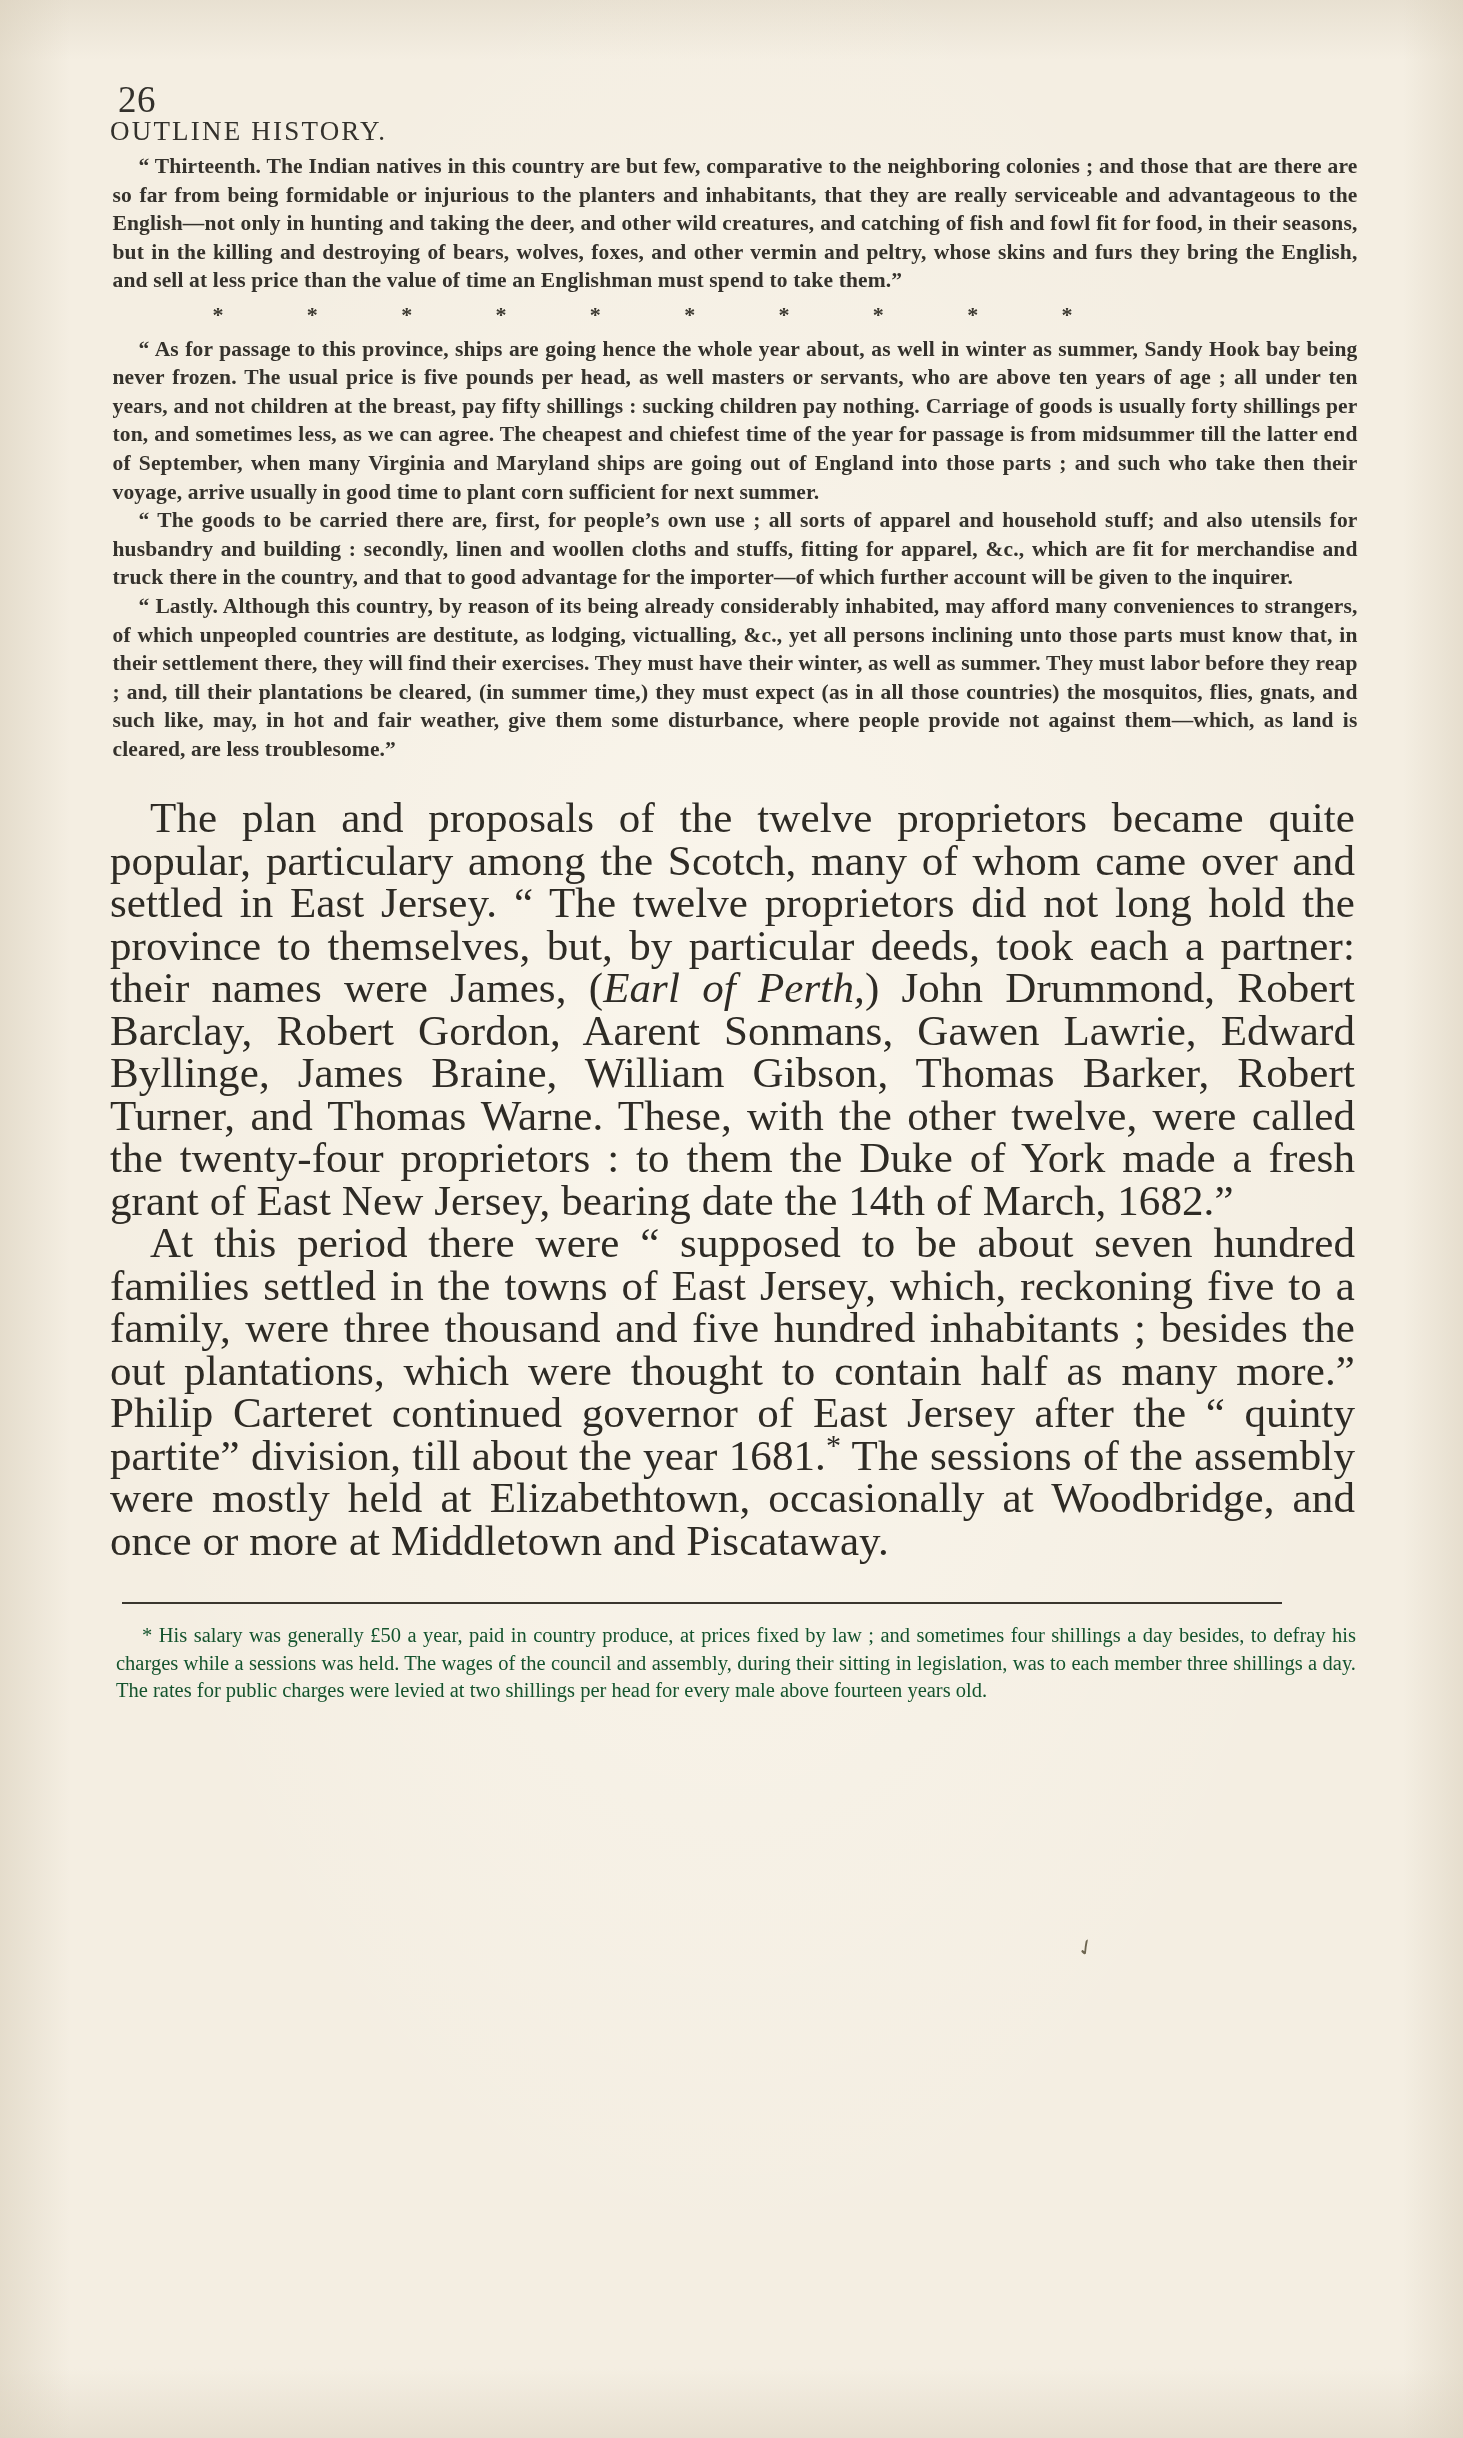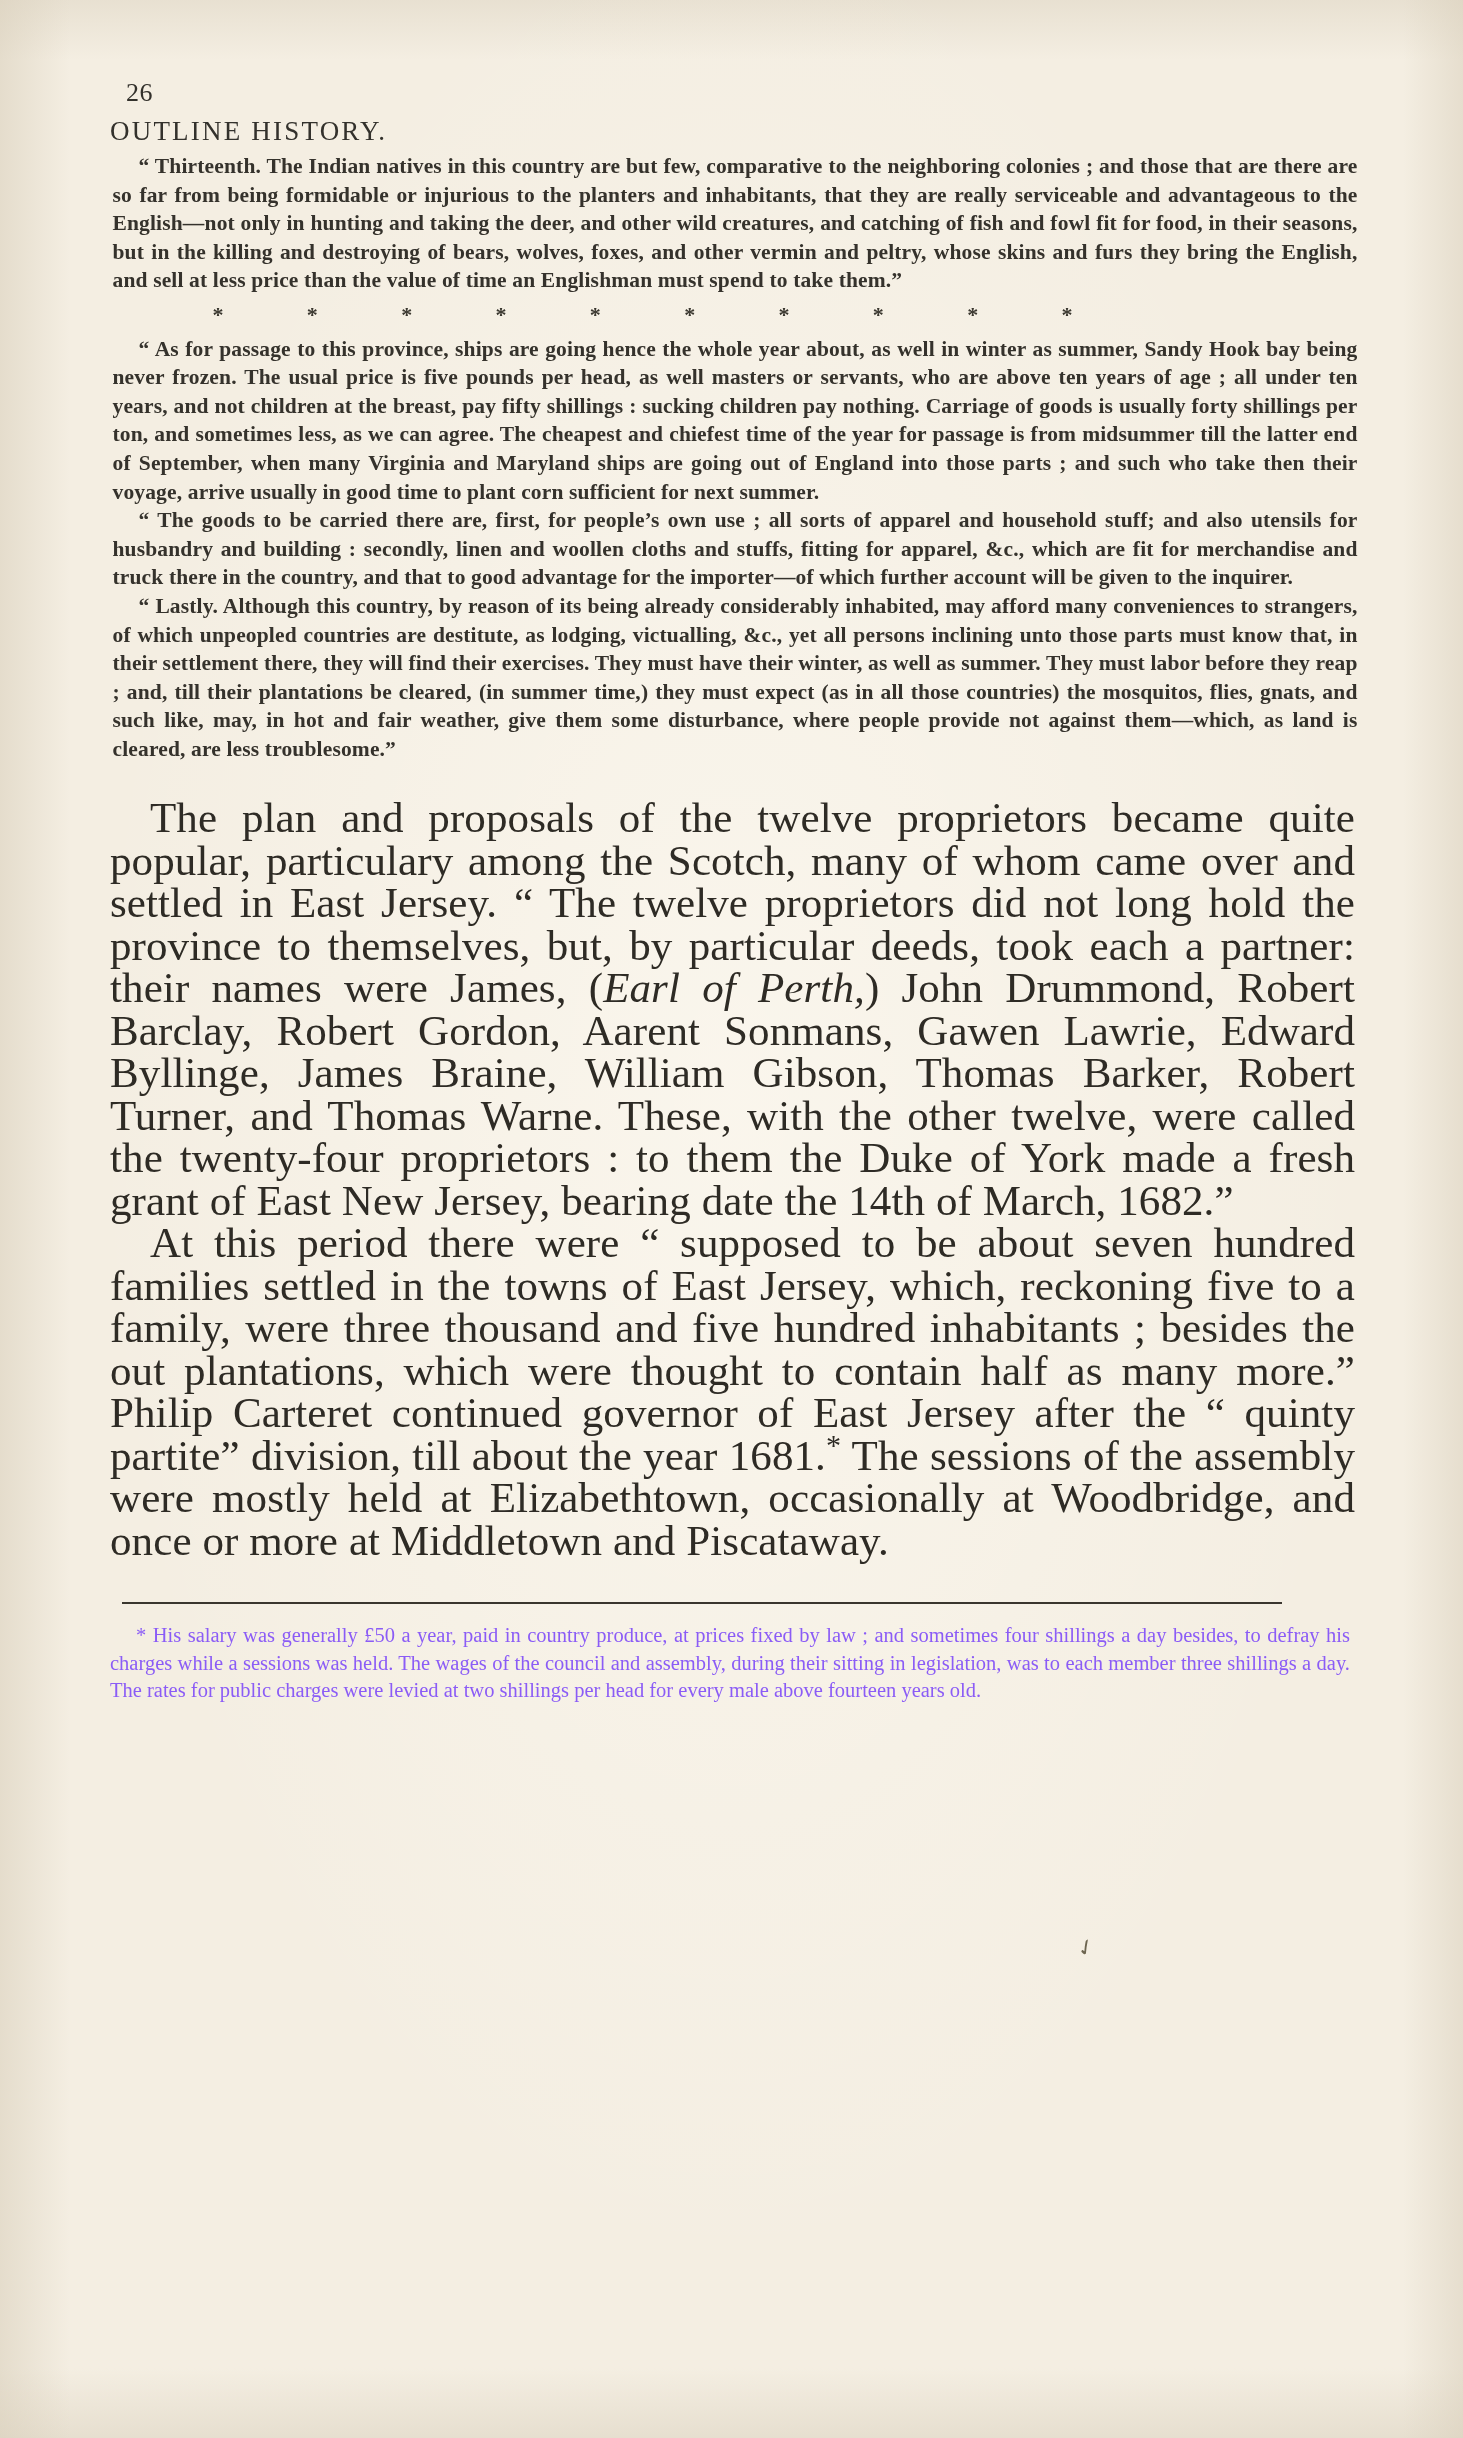--- a/index.html
+++ b/index.html
@@ -41,23 +41,23 @@
   }
 
   
   .running-head {
     position: relative;
     height: 44px;
     margin-bottom: 36px;
   }
   .folio {
     position: absolute;
-    left: 16px;
+    left: 8px;
     top: 6px;
-    font-size: 26px;
+    font-size: 37px;
     letter-spacing: 0.5px;
     color: #33312c;
   }
   .head-title {
     position: absolute;
     left: 0;
     right: 0;
     top: 0;
     text-align: left;
     font-size: 27px;
@@ -126,23 +126,23 @@
   .footnote-rule {
     width: 1160px;
     height: 2px;
     background: #3a362e;
     margin: 40px 0 18px 12px;
   }
   .footnote {
     font-size: 20.5px;
     line-height: 27.5px;
     text-align: justify;
-    color: #8b5cf6;
+    color: #14532d;
     width: 1240px;
-    margin-left: 0;
+    margin-left: 6px;
   }
   .footnote p {
     margin: 0;
     text-indent: 26px;
   }
 </style>
 </head>
 <body>
 
 <div class="page">

